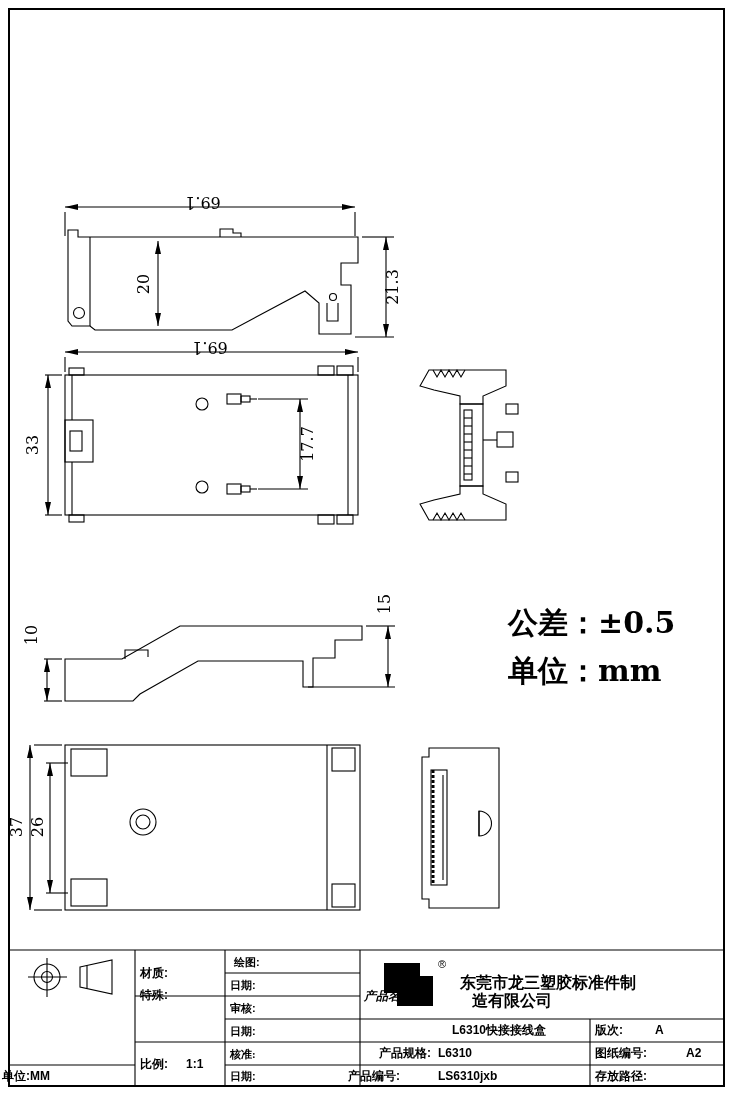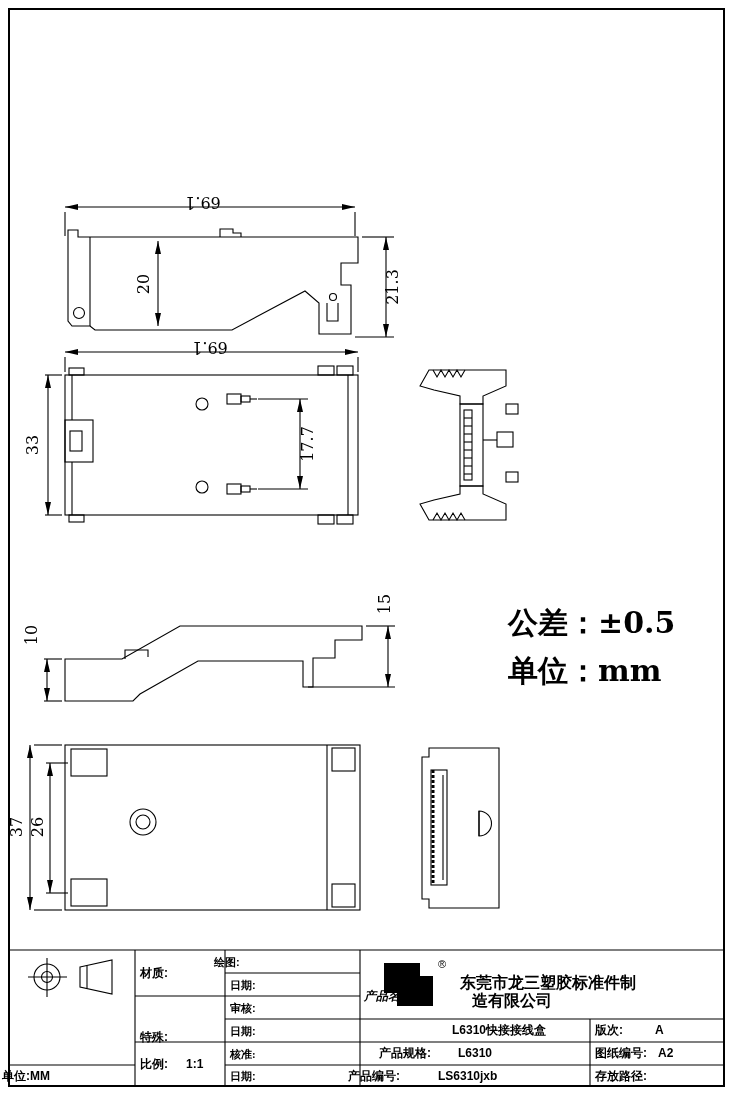--- a/index.html
+++ b/index.html
@@ -186,42 +186,42 @@
     <line x1="87" y1="965.5" x2="87" y2="988.5"></line>
   </g>
 
   <g>
     <path class="solid" d="M384,963 h36 v13 h13 v30 h-36 v-13 h-13 Z"></path>
     <text x="438" y="968" style="font:11px 'Liberation Sans',sans-serif;fill:#000;">®</text>
   </g>
 </svg>
 
 <div class="tb" style="left:140px;top:966px;">材质:</div>
-<div class="tb" style="left:140px;top:1030px;">特殊:</div>
+<div class="tb" style="left:140px;top:988px;">特殊:</div>
 <div class="tb" style="left:140px;top:1057px;">比例:</div>
 <div class="tb" style="left:186px;top:1057px;">1:1</div>
 <div class="tb" style="left:2px;top:1069px;">单位:MM</div>
 
-<div class="tb small" style="left:214px;top:955px;">绘图:</div>
+<div class="tb small" style="left:234px;top:955px;">绘图:</div>
 <div class="tb small" style="left:230px;top:978px;">日期:</div>
 <div class="tb small" style="left:230px;top:1001px;">审核:</div>
 <div class="tb small" style="left:230px;top:1024px;">日期:</div>
 <div class="tb small" style="left:230px;top:1047px;font-family:Liberation Serif, serif;">核准:</div>
 <div class="tb small" style="left:230px;top:1069px;">日期:</div>
 
 <div class="tb co" style="left:460px;top:976px;">东莞市龙三塑胶标准件制</div>
 <div class="tb co" style="left:472px;top:994px;">造有限公司</div>
 
 <div class="tb" style="left:364px;top:989px;font-style:italic;">产品名称:</div>
 <div class="tb" style="left:452px;top:1023px;">L6310快接接线盒</div>
 <div class="tb" style="left:595px;top:1023px;">版次:</div>
 <div class="tb" style="left:655px;top:1023px;">A</div>
 
 <div class="tb" style="left:364px;top:1046px;margin-left:15px;">产品规格:</div>
-<div class="tb" style="left:438px;top:1046px;margin-left:20px;">L6310</div>
+<div class="tb" style="left:438px;top:1046px;">L6310</div>
 <div class="tb" style="left:595px;top:1046px;">图纸编号:</div>
-<div class="tb" style="left:658px;top:1046px;">A2</div>
+<div class="tb" style="left:686px;top:1046px;">A2</div>
 
 <div class="tb" style="left:348px;top:1069px;">产品编号:</div>
 <div class="tb" style="left:438px;top:1069px;">LS6310jxb</div>
 <div class="tb" style="left:595px;top:1069px;">存放路径:</div>
 
 </div>
 
 </body></html>

